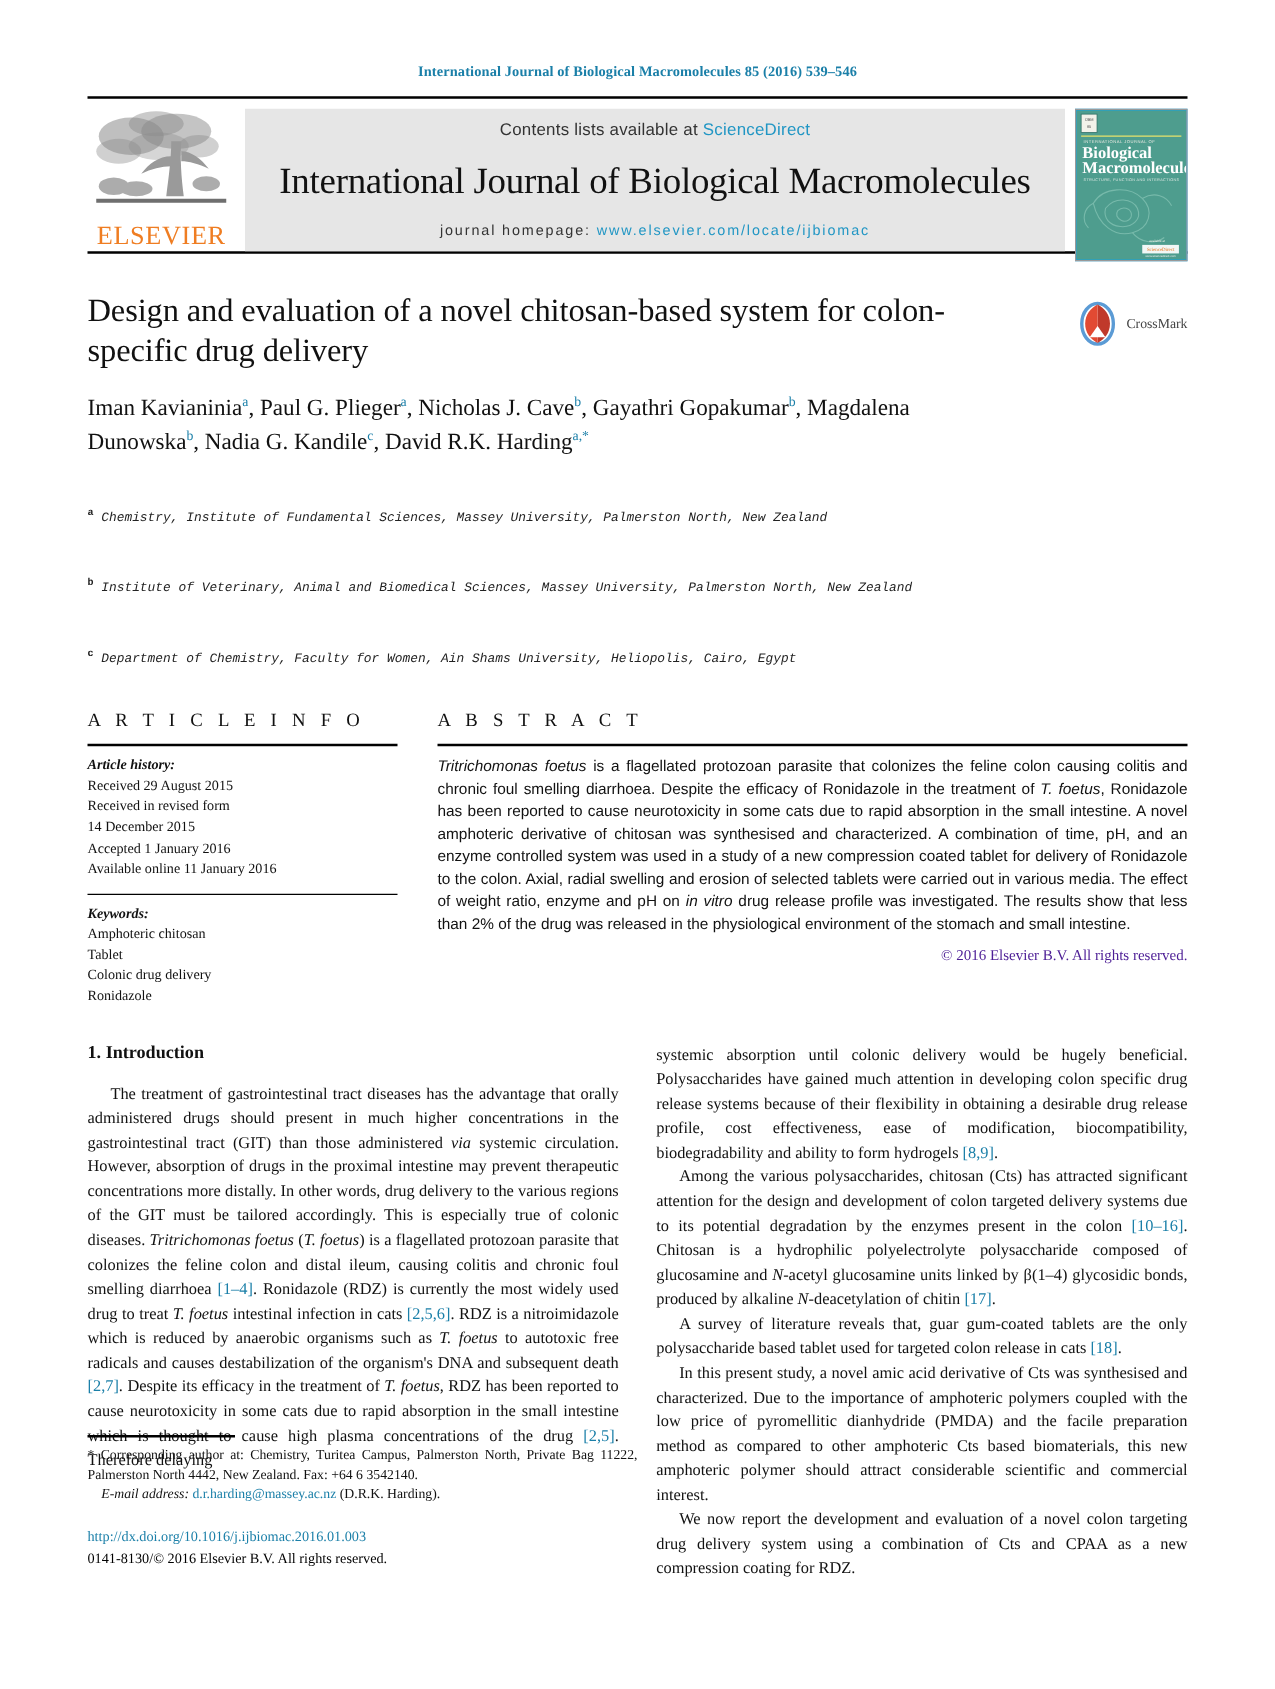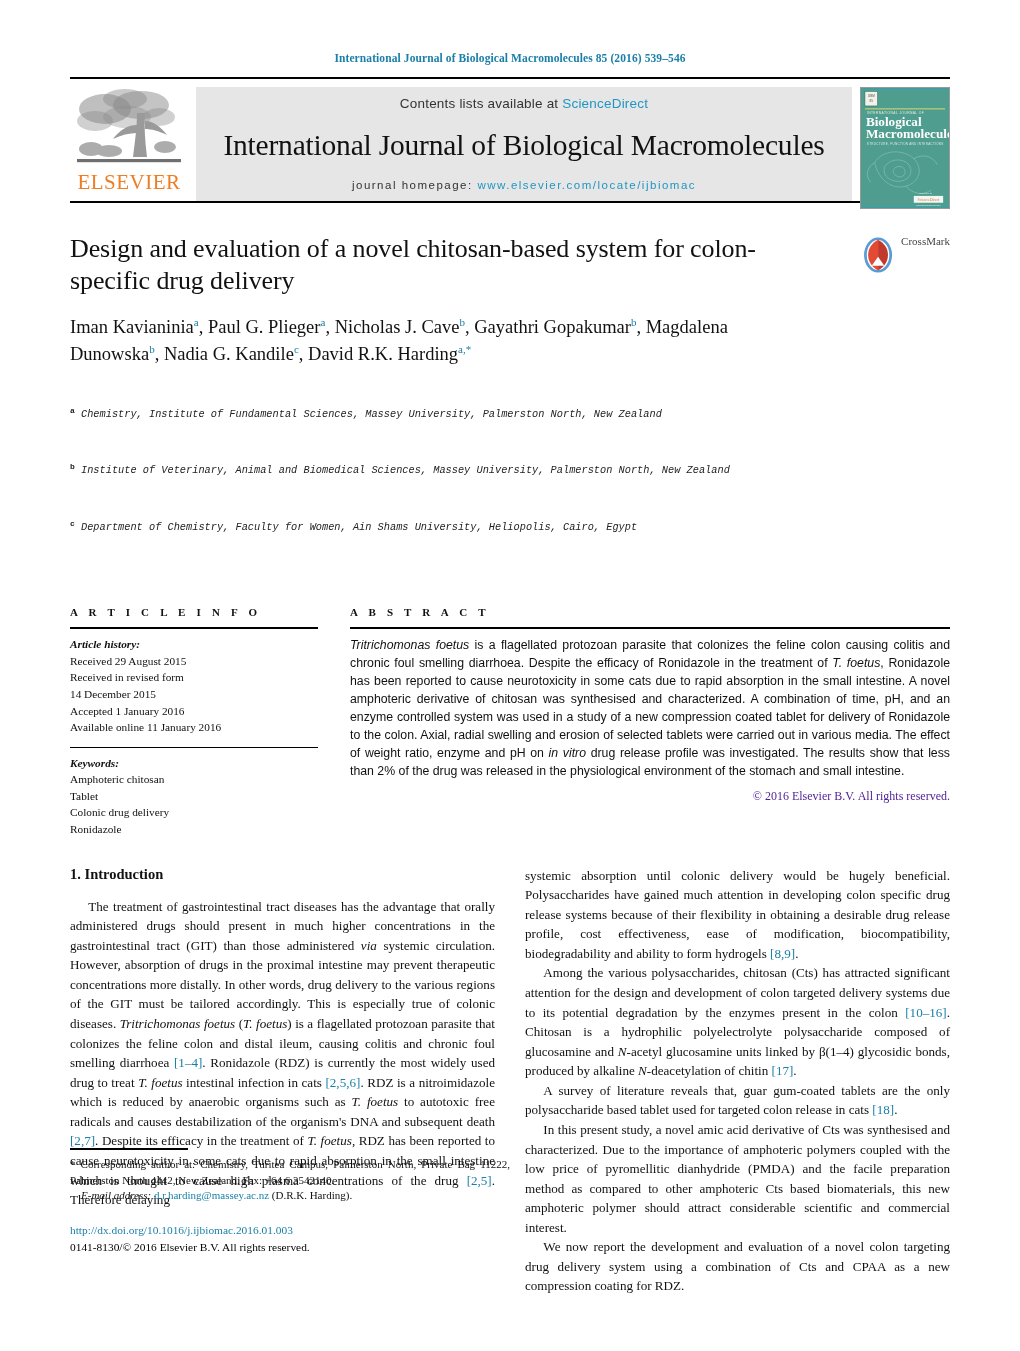--- a/index.html
+++ b/index.html
@@ -33,21 +33,21 @@
     margin: 13px 70px 0 70px;
     border-top: 2.2px solid #000;
     padding-top: 8px;
     display: flex;
     align-items: stretch;
     height: 124px;
   }
   .elsevier-logo {
     width: 118px; flex: 0 0 118px;
     display: flex; flex-direction: column;
-    align-items: center; justify-content: flex-start;
+    align-items: center; justify-content: space-between;
     padding-bottom: 2px;
   }
   .tree-svg { width: 108px; height: 84px; display:block; }
   .elsevier-word {
     color: #ef7d22;
     font-family: "Liberation Serif", serif;
     font-size: 21px;
     letter-spacing: .5px;
     line-height: 1;
     margin-top: 1px;
@@ -102,21 +102,21 @@
     line-height: 1.24;
     font-weight: normal;
     color: #111;
     margin: 0;
     max-width: 700px;
     letter-spacing: -.1px;
   }
   .crossmark {
     position: absolute; right: 0; top: 2px;
     width: 90px; height: 48px;
-    display: flex; align-items: flex-start; gap: 5px;
+    display: flex; align-items: center; gap: 5px;
   }
   .crossmark-label {
     font-family: "Liberation Serif", serif;
     font-size: 11px; color: #444;
   }
   .authors {
     margin-top: 17px;
     font-family: "Liberation Serif", serif;
     font-size: 18.5px;
     line-height: 1.42;
@@ -138,26 +138,25 @@
   
   .info-abstract {
     margin: 33px 70px 0 70px;
     display: flex;
     gap: 32px;
   }
   .col-info { flex: 0 0 248px; }
   .col-abstract { flex: 1 1 auto; }
   .sec-head {
     font-family: "Liberation Serif", serif;
-    font-size: 11px;
-    font-weight: bold;
+    font-size: 15px;
+    font-weight: normal;
     letter-spacing: 4.2px;
     color: #111;
     margin-bottom: 9px;
-    margin-top: 37px;
   }
   .hr-thick { border-top: 2.2px solid #000; }
   .hr-thin  { border-top: 1px solid #000; }
   .info-group { font-family: "Liberation Serif", serif; font-size: 11.3px; line-height: 1.47; color: #111; }
   .info-group .lbl { font-style: italic; font-weight: bold; }
   .info-block-1 { padding-top: 7px; padding-bottom: 11px; }
   .info-block-2 { padding-top: 7px; }
   .abstract-body {
     padding-top: 8px;
     font-family: Liberation Sans, sans-serif;

